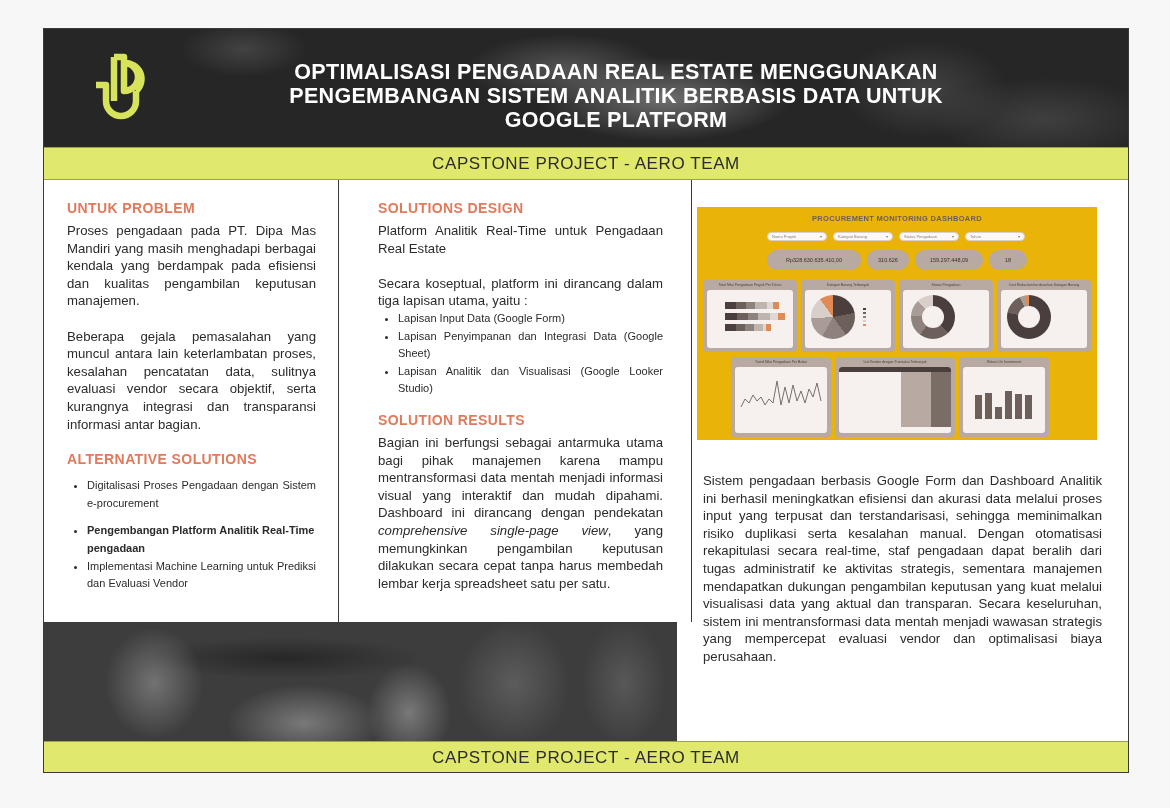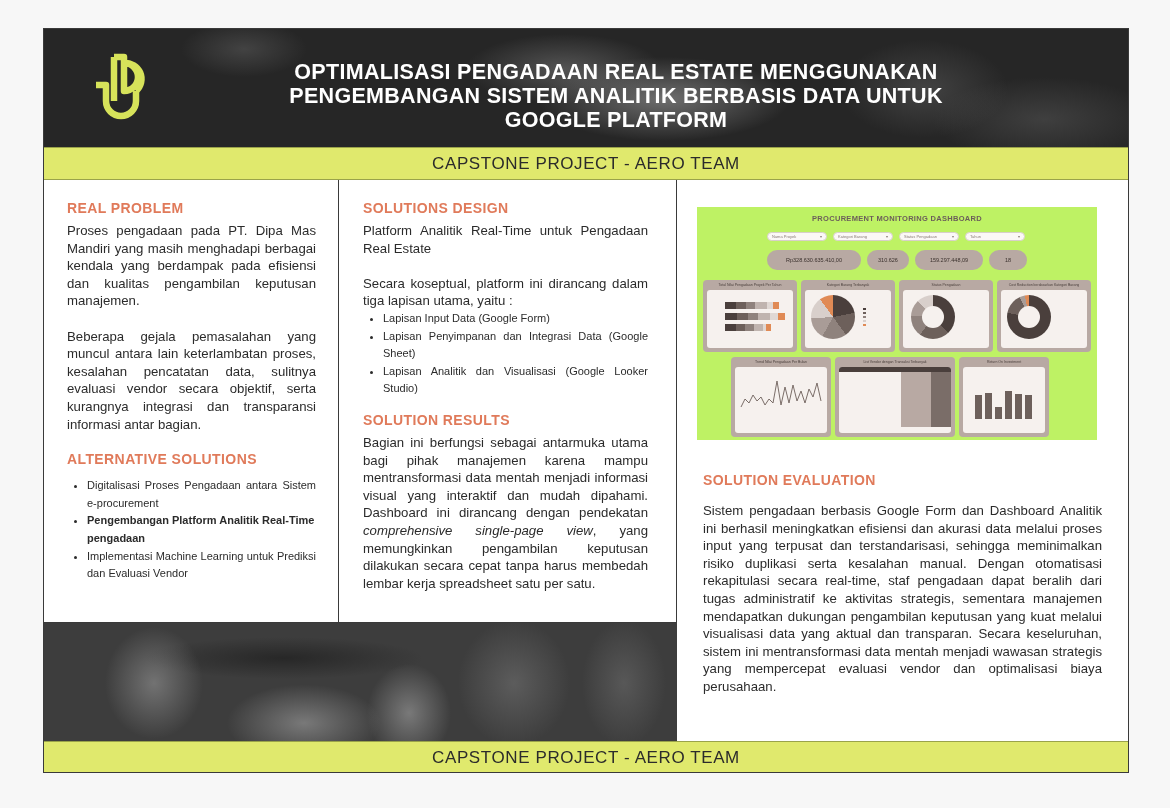--- a/index.html
+++ b/index.html
@@ -34,52 +34,52 @@
     background: #e0e96d; border-top: 1px solid #9aa34a; border-bottom: 1px solid #9aa34a;
     box-sizing: border-box; display: flex; align-items: center; justify-content: center;
     font-size: 17px; letter-spacing: 0.6px; color: #2b2b2b;
   }
   .band.top { top: 118px; }
   .band.bottom { top: 712px; }
   .col {
     position: absolute; top: 151px; box-sizing: border-box;
   }
   .col1 { left: 0; width: 295px; height: 442px; border-right: 1px solid #3a3a3a; padding: 20px 22px 0 23px; }
-  .col2 { left: 295px; width: 338px; height: 442px; border-right: 1px solid #3a3a3a; padding: 20px 28px 0 24px; }
+  .col2 { left: 310px; width: 338px; height: 442px; border-right: 1px solid #3a3a3a; padding: 20px 28px 0 24px; }
   .col3 { left: 633px; width: 453px; height: 561px; padding: 25px 28px 0 26px; }
   .sec-h {
     color: #e07a5a; font-weight: 700; font-size: 14px; letter-spacing: 0.4px;
     margin: 0 0 6px 0;
   }
   .p {
     font-size: 13.2px; line-height: 17.6px; text-align: justify; margin: 0;
     color: #2b2b2b;
   }
   .gap { height: 17.6px; }
   ul.bl { margin: 0; padding: 0 0 0 20px; font-size: 11px; line-height: 17.6px; }
   ul.bl li { text-align: justify; }
-  ul.bl li.bold { font-weight: 700; text-align: left; }
+  ul.bl li.bold { font-weight: 700; text-align: left; margin-top: 10px; }
   .col1 .sec-h.alt { margin-top: 18px; margin-bottom: 10px; }
   .col2 .sec-h.res { margin-top: 14px; }
   .aerial {
     position: absolute; left: 0; top: 593px; width: 633px; height: 119px;
     background:
       radial-gradient(ellipse 70px 80px at 110px 60px, rgba(150,150,150,0.6), transparent 70%),
       radial-gradient(ellipse 110px 55px at 260px 100px, rgba(170,170,170,0.55), transparent 70%),
       radial-gradient(ellipse 60px 70px at 365px 90px, rgba(170,170,170,0.55), transparent 70%),
       radial-gradient(ellipse 80px 90px at 470px 60px, rgba(130,130,130,0.45), transparent 70%),
       radial-gradient(ellipse 60px 90px at 580px 60px, rgba(120,120,120,0.45), transparent 70%),
       radial-gradient(ellipse 200px 30px at 240px 35px, rgba(30,30,30,0.7), transparent 70%),
       #3d3d3d;
     border-top: 1px solid #3a3a3a;
   }
   
   .dash {
     position: absolute; left: 20px; top: 27px; width: 400px; height: 233px;
-    background: #bef264; box-sizing: border-box;
+    background: #eab308; box-sizing: border-box;
   }
   .dash-title { position: absolute; top: 7px; left: 0; right: 0; text-align: center; font-size: 7.5px; font-weight: 700; color: #6b5e5a; letter-spacing: 0.3px; }
   .filters { position: absolute; top: 25px; left: 70px; display: flex; gap: 6px; }
   .filter { width: 60px; height: 9px; border-radius: 5px; background: #fbf8f6; border: 1px solid #d8cfca; font-size: 4px; color: #8a7d78; display: flex; align-items: center; justify-content: space-between; padding: 0 4px; box-sizing: border-box; }
   .kpis { position: absolute; top: 43px; left: 0; right: 0; display: flex; justify-content: center; gap: 6px; }
   .kpi { height: 20px; border-radius: 10px; background: #b8a9a3; font-size: 5.5px; color: #3a302d; display: flex; align-items: center; justify-content: center; padding: 0 8px; }
   .cards-row { position: absolute; left: 6px; right: 6px; display: flex; gap: 4px; }
   .cards-row.r1 { top: 73px; }
   .cards-row.r2 { top: 150px; left: 34px; right: 40px; gap: 4px; }
   .card { background: #b8a9a3; border-radius: 4px; padding: 3px; box-sizing: border-box; position: relative; }
@@ -109,27 +109,27 @@
     <div class="title">
       <div>OPTIMALISASI PENGADAAN REAL ESTATE MENGGUNAKAN</div>
       <div>PENGEMBANGAN SISTEM ANALITIK BERBASIS DATA UNTUK</div>
       <div>GOOGLE PLATFORM</div>
     </div>
   </div>
 
   <div class="band top">CAPSTONE PROJECT - AERO TEAM</div>
 
   <div class="col col1">
-    <div class="sec-h">REAL PROBLEM</div>
+    <div class="sec-h">UNTUK PROBLEM</div>
     <p class="p">Proses pengadaan pada PT. Dipa Mas Mandiri yang masih menghadapi berbagai kendala yang berdampak pada efisiensi dan kualitas pengambilan keputusan manajemen.</p>
     <div class="gap"></div>
     <p class="p">Beberapa gejala pemasalahan yang muncul antara lain keterlambatan proses, kesalahan pencatatan data, sulitnya evaluasi vendor secara objektif, serta kurangnya integrasi dan transparansi informasi antar bagian.</p>
     <div class="sec-h alt">ALTERNATIVE SOLUTIONS</div>
     <ul class="bl">
-      <li>Digitalisasi Proses Pengadaan antara Sistem e-procurement</li>
+      <li>Digitalisasi Proses Pengadaan dengan Sistem e-procurement</li>
       <li class="bold">Pengembangan Platform Analitik Real-Time pengadaan</li>
       <li>Implementasi Machine Learning untuk Prediksi dan Evaluasi Vendor</li>
     </ul>
   </div>
 
   <div class="col col2">
     <div class="sec-h">SOLUTIONS DESIGN</div>
     <p class="p">Platform Analitik Real-Time untuk Pengadaan Real Estate</p>
     <div class="gap"></div>
     <p class="p">Secara koseptual, platform ini dirancang dalam tiga lapisan utama, yaitu :</p>
@@ -254,19 +254,18 @@
             <div style="position:absolute;left:32px;bottom:14px;width:7px;height:12px;background:#6d605b"></div>
             <div style="position:absolute;left:42px;bottom:14px;width:7px;height:28px;background:#6d605b"></div>
             <div style="position:absolute;left:52px;bottom:14px;width:7px;height:25px;background:#6d605b"></div>
             <div style="position:absolute;left:62px;bottom:14px;width:7px;height:24px;background:#6d605b"></div>
           </div>
         </div>
       </div>
     </div>
 
     <div style="position:absolute;left:26px;right:28px;top:292px">
-      <div class="sec-h" style="margin-bottom:14px">SOLUTION EVALUATION</div>
       <p class="p">Sistem pengadaan berbasis Google Form dan Dashboard Analitik ini berhasil meningkatkan efisiensi dan akurasi data melalui proses input yang terpusat dan terstandarisasi, sehingga meminimalkan risiko duplikasi serta kesalahan manual. Dengan otomatisasi rekapitulasi secara real-time, staf pengadaan dapat beralih dari tugas administratif ke aktivitas strategis, sementara manajemen mendapatkan dukungan pengambilan keputusan yang kuat melalui visualisasi data yang aktual dan transparan. Secara keseluruhan, sistem ini mentransformasi data mentah menjadi wawasan strategis yang mempercepat evaluasi vendor dan optimalisasi biaya perusahaan.</p>
     </div>
   </div>
 
   <div class="band bottom">CAPSTONE PROJECT - AERO TEAM</div>
 </div>
 
 </body></html>

